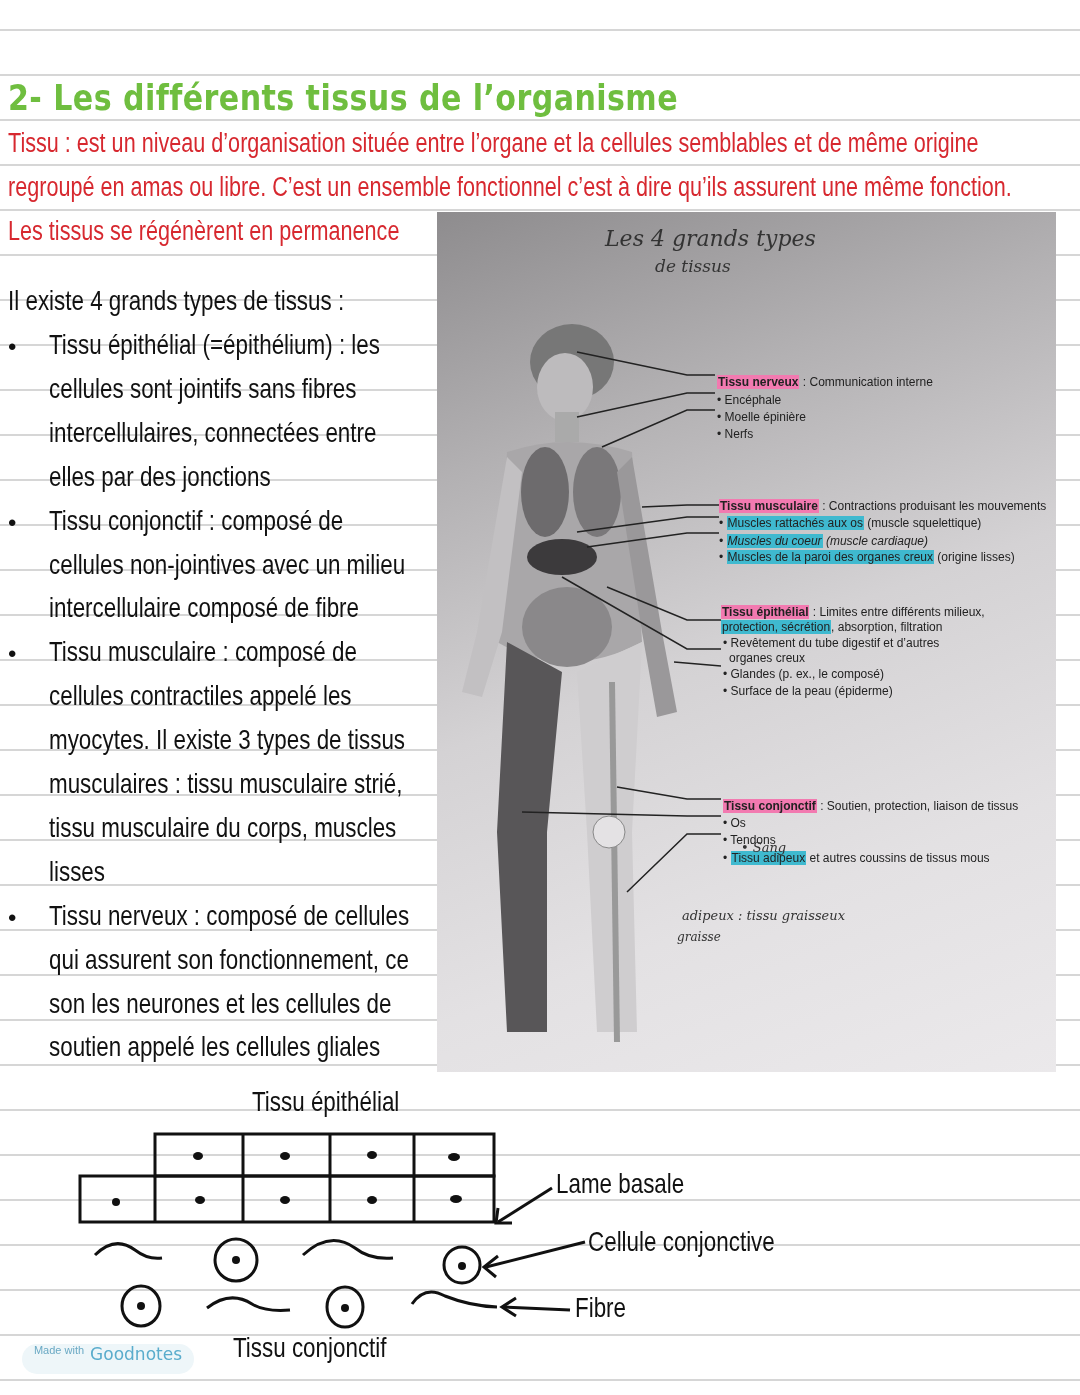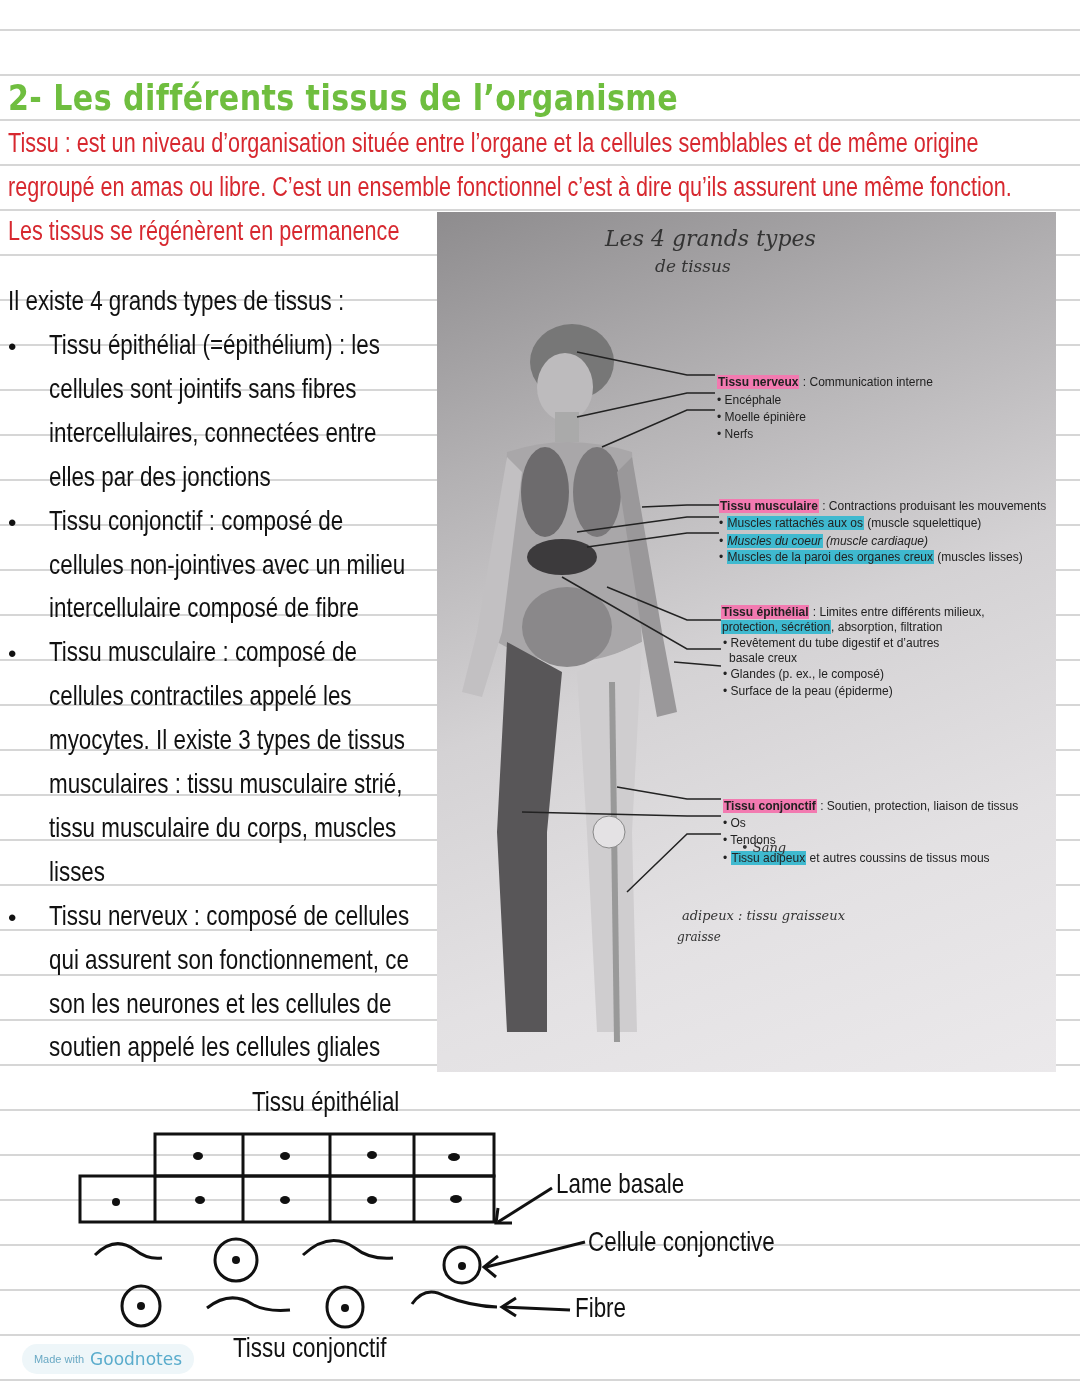--- a/index.html
+++ b/index.html
@@ -37,21 +37,21 @@
   .photo .lbl b { font-weight:bold; }
   .hl-pink { background:#f27ab0; padding:0 1px; }
   .hl-cyan { background:#3fb9cf; padding:0 1px; }
   .diagram { position:absolute; left:0; top:1080px; width:1080px; height:315px; }
   .diag-label {
     position:absolute; font-size:28px; color:#111; white-space:nowrap;
     transform:scaleX(0.80); transform-origin:left center;
   }
   .badge {
     position:absolute; left:22px; top:1344px; width:172px; height:30px;
-    border-radius:15px; background:#eef6f9; display:flex; align-items:center; justify-content:center; gap:6px;
+    border-radius:15px; background:#eef6f9; display:flex; justify-content:center; gap:6px;
   }
   .badge .small { font-size:11px; color:#6aa9c4; font-family:"Liberation Sans", sans-serif; }
   .badge .brand { font-size:17px; color:#5aaccc; font-family:"DejaVu Sans", sans-serif; }
 </style>
 </head>
 <body>
 
 <div class="ruled"></div>
 
 <div class="title">2- Les différents tissus de l’organisme</div>
@@ -131,30 +131,30 @@
   </div>
   <div class="lbl" style="left:280px; top:157px;">• Encéphale</div>
   <div class="lbl" style="left:280px; top:174px;">• Moelle épinière</div>
   <div class="lbl" style="left:280px; top:191px;">• Nerfs</div>
 
   <div class="lbl" style="left:282px; top:263px;">
     <b class="hl-pink">Tissu musculaire</b><span> : Contractions produisant les mouvements</span>
   </div>
   <div class="lbl" style="left:282px; top:280px;">• <span class="hl-cyan">Muscles rattachés aux os</span><span> (muscle squelettique)</span></div>
   <div class="lbl" style="left:282px; top:298px;font-style:italic;">• <span class="hl-cyan">Muscles du coeur</span><span> (muscle cardiaque)</span></div>
-  <div class="lbl" style="left:282px; top:314px;">• <span class="hl-cyan">Muscles de la paroi des organes creux</span><span> (muscles lisses)</span></div>
+  <div class="lbl" style="left:282px; top:314px;">• <span class="hl-cyan">Muscles de la paroi des organes creux</span><span> (origine lisses)</span></div>
 
   <div class="lbl" style="left:284px; top:369px;">
     <b class="hl-pink">Tissu épithélial</b><span> : Limites entre différents milieux,</span>
   </div>
   <div class="lbl" style="left:284px; top:384px;">
     <span class="hl-cyan">protection, sécrétion</span><span>, absorption, filtration</span>
   </div>
   <div class="lbl" style="left:286px; top:400px;">• Revêtement du tube digestif et d’autres</div>
-  <div class="lbl" style="left:292px; top:415px;">basale creux</div>
+  <div class="lbl" style="left:292px; top:415px;">organes creux</div>
   <div class="lbl" style="left:286px; top:431px;">• Glandes (p. ex., le composé)</div>
   <div class="lbl" style="left:286px; top:448px;">• Surface de la peau (épiderme)</div>
 
   <div class="lbl" style="left:286px; top:563px;">
     <b class="hl-pink">Tissu conjonctif</b><span> : Soutien, protection, liaison de tissus</span>
   </div>
   <div class="lbl" style="left:286px; top:580px;">• Os</div>
   <div class="lbl" style="left:286px; top:597px;">• Tendons</div>
   <div class="lbl" style="left:286px; top:615px;">• <span class="hl-cyan">Tissu adipeux</span><span> et autres coussins de tissus mous</span></div>
   <div class="hand" style="left:304px; top:628px; font-size:13px;">• Sang</div>

